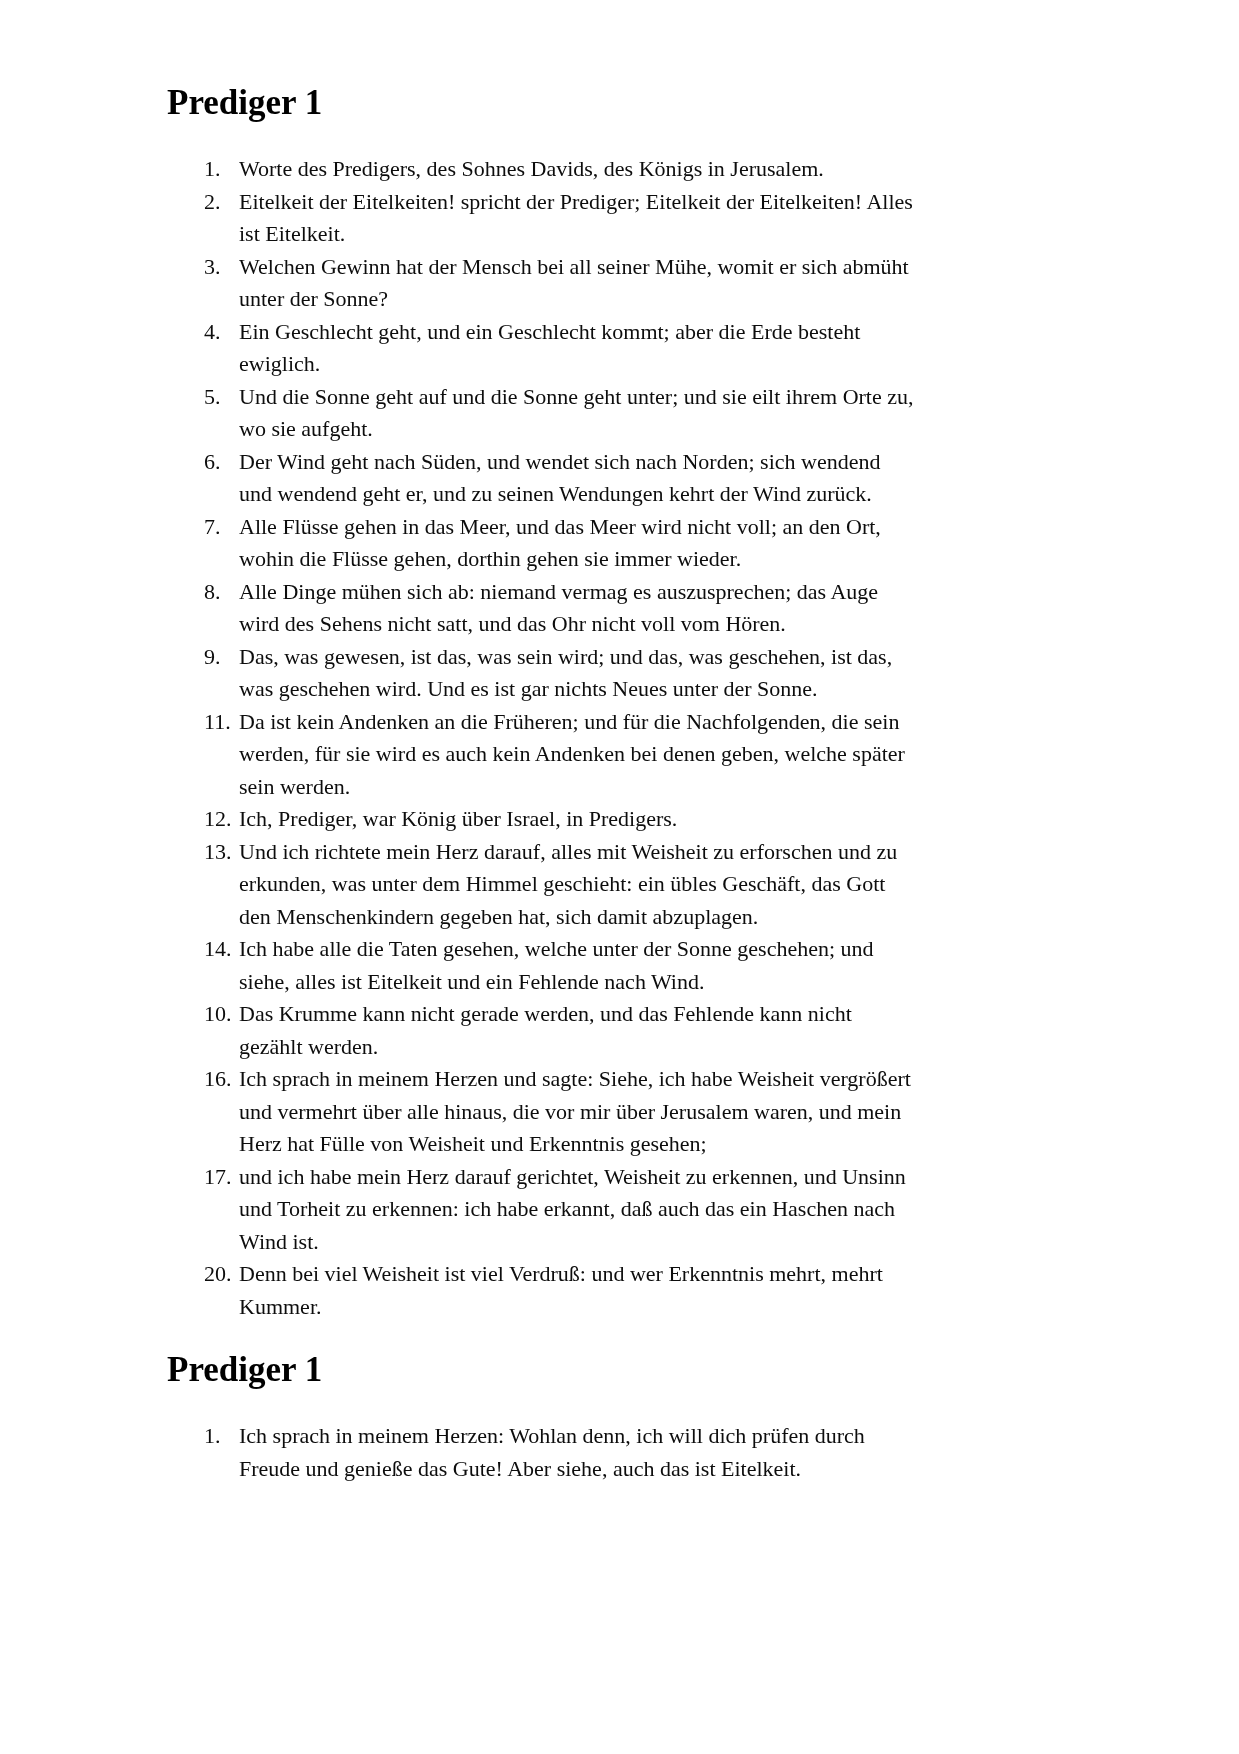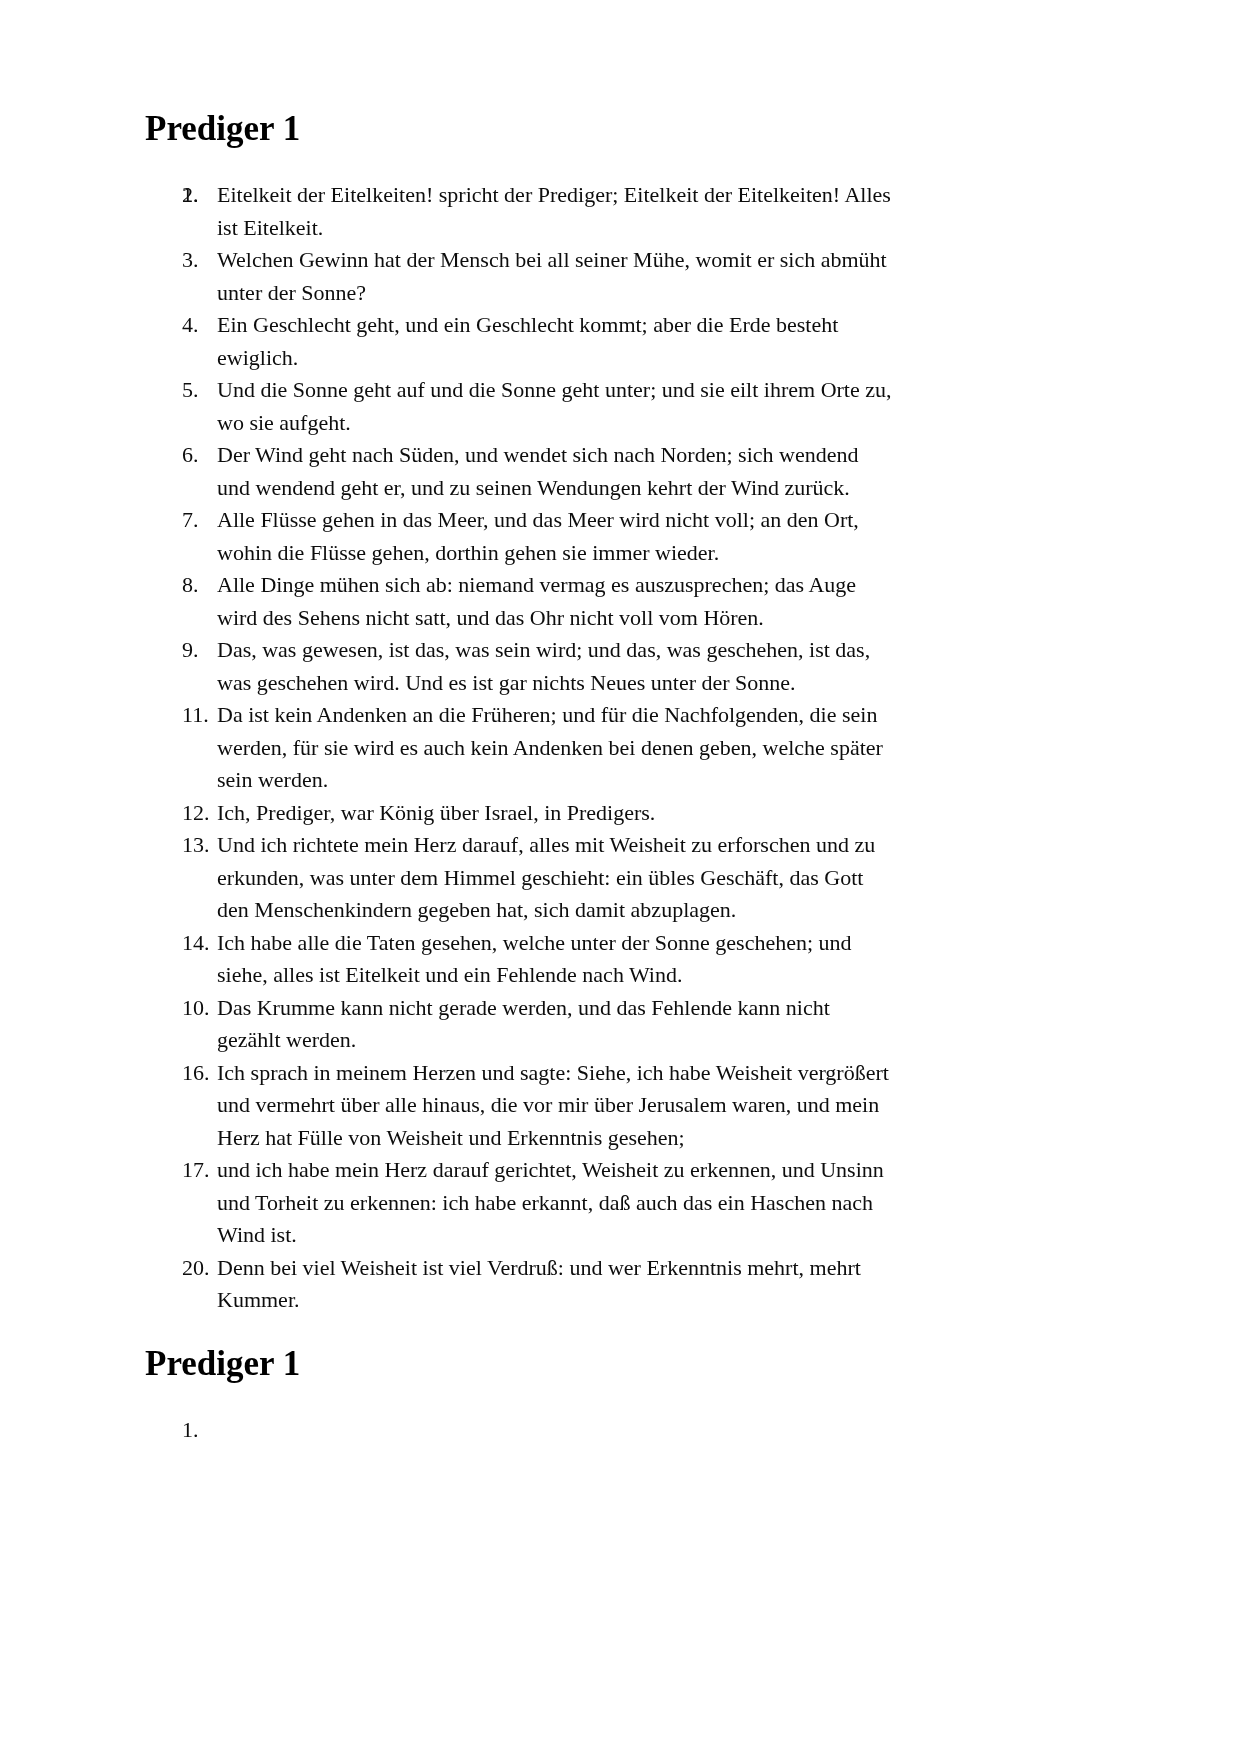--- a/index.html
+++ b/index.html
@@ -13,22 +13,23 @@
     height: 1754px;
     overflow: hidden;
     color: #0d0d0d;
     font-family: "Liberation Serif", "DejaVu Serif", serif;
     -webkit-font-smoothing: antialiased;
   }
   .page {
     box-sizing: border-box;
     width: 1137px;
     height: 1754px;
-    padding: 108px 90px 40px 145px;
+    padding: 82px 90px 40px 145px;
     background: #ffffff;
+    margin-left: 22px;
   }
   .section { margin: 0; }
   .section + .section { margin-top: 26px; }
   h1.chapter-title {
     margin: 0 0 30px 0;
     font-size: 35px;
     line-height: 41px;
     font-weight: bold;
     color: #000000;
   }
@@ -52,21 +53,21 @@
     white-space: pre-wrap;
   }
 </style>
 </head>
 <body>
 
 <main class="page">
     <section class="section">
       <h1 class="chapter-title">Prediger 1</h1>
       <div class="verses">
-        <div class="verse"><span class="num">1.</span></div>
+        <div class="verse"><span class="num">1.</span><span class="vtext">Worte des Predigers, des Sohnes Davids, des Königs in Jerusalem.</span></div>
         <div class="verse"><span class="num">2.</span><span class="vtext">Eitelkeit der Eitelkeiten! spricht der Prediger; Eitelkeit der Eitelkeiten! Alles
 ist Eitelkeit.</span></div>
         <div class="verse"><span class="num">3.</span><span class="vtext">Welchen Gewinn hat der Mensch bei all seiner Mühe, womit er sich abmüht
 unter der Sonne?</span></div>
         <div class="verse"><span class="num">4.</span><span class="vtext">Ein Geschlecht geht, und ein Geschlecht kommt; aber die Erde besteht
 ewiglich.</span></div>
         <div class="verse"><span class="num">5.</span><span class="vtext">Und die Sonne geht auf und die Sonne geht unter; und sie eilt ihrem Orte zu,
 wo sie aufgeht.</span></div>
         <div class="verse"><span class="num">6.</span><span class="vtext">Der Wind geht nach Süden, und wendet sich nach Norden; sich wendend
 und wendend geht er, und zu seinen Wendungen kehrt der Wind zurück.</span></div>
@@ -93,16 +94,17 @@
         <div class="verse"><span class="num">17.</span><span class="vtext">und ich habe mein Herz darauf gerichtet, Weisheit zu erkennen, und Unsinn
 und Torheit zu erkennen: ich habe erkannt, daß auch das ein Haschen nach
 Wind ist.</span></div>
         <div class="verse"><span class="num">20.</span><span class="vtext">Denn bei viel Weisheit ist viel Verdruß: und wer Erkenntnis mehrt, mehrt
 Kummer.</span></div>
       </div>
     </section>
     <section class="section">
       <h1 class="chapter-title">Prediger 1</h1>
       <div class="verses">
-        <div class="verse"><span class="num">1.</span></div>
+        <div class="verse"><span class="num">1.</span><span class="vtext">Ich sprach in meinem Herzen: Wohlan denn, ich will dich prüfen durch
+Freude und genieße das Gute! Aber siehe, auch das ist Eitelkeit.</span></div>
       </div>
     </section>
   </main>
 
 </body></html>

